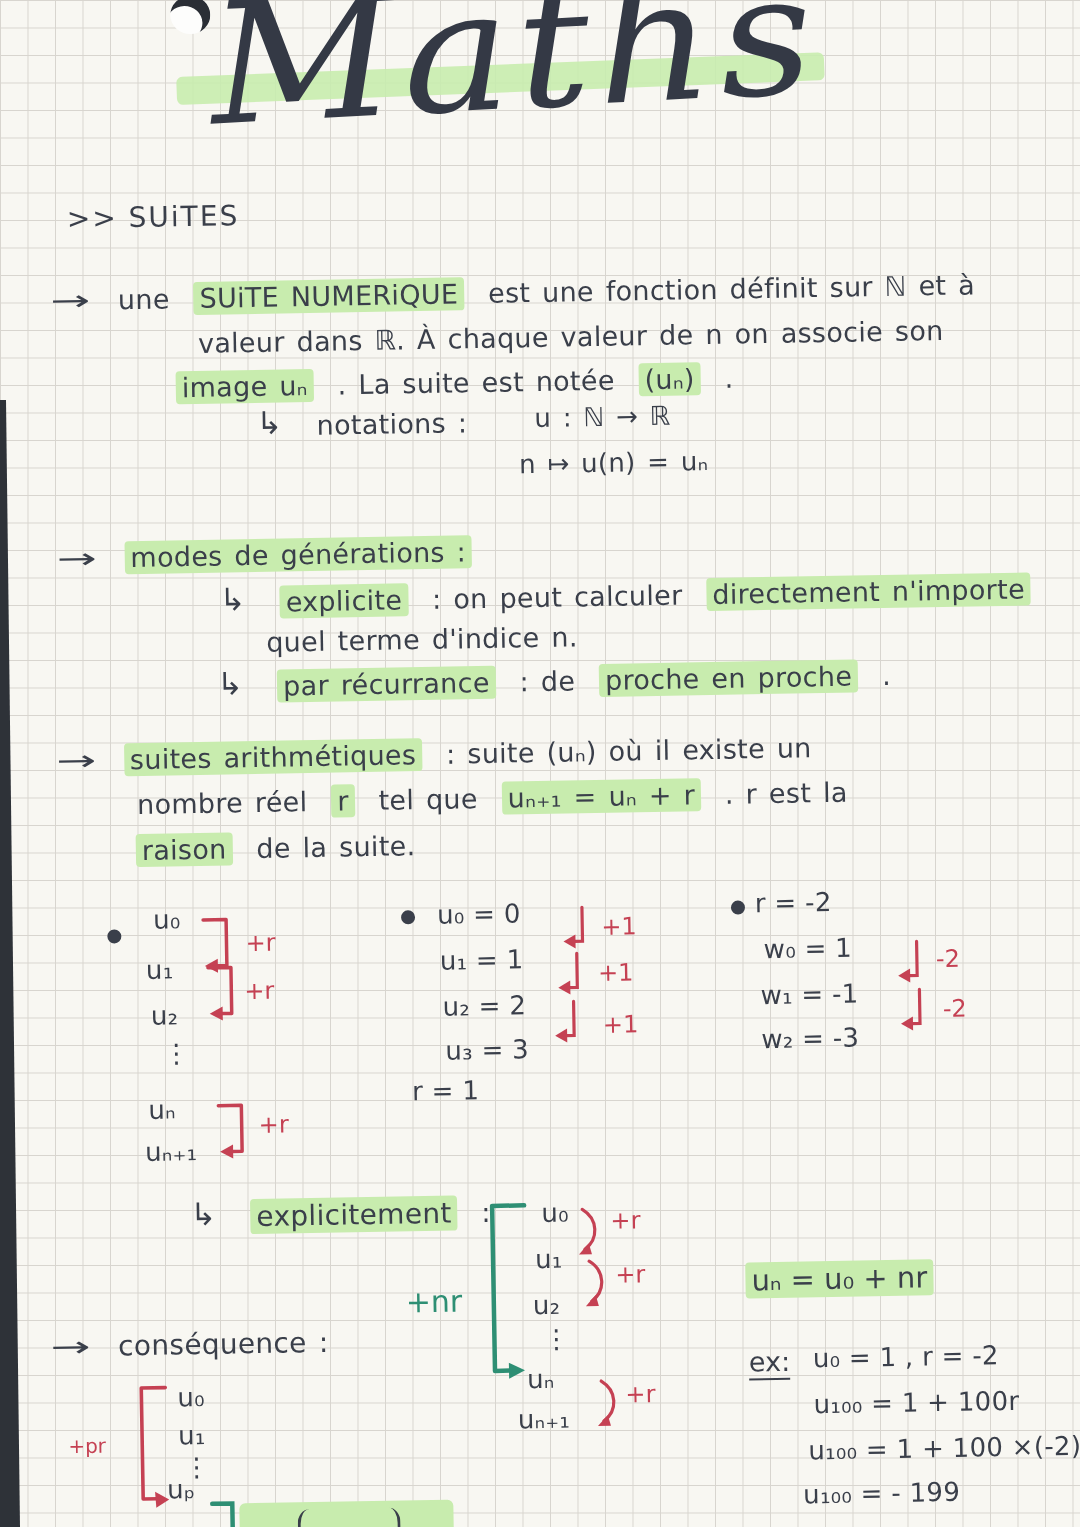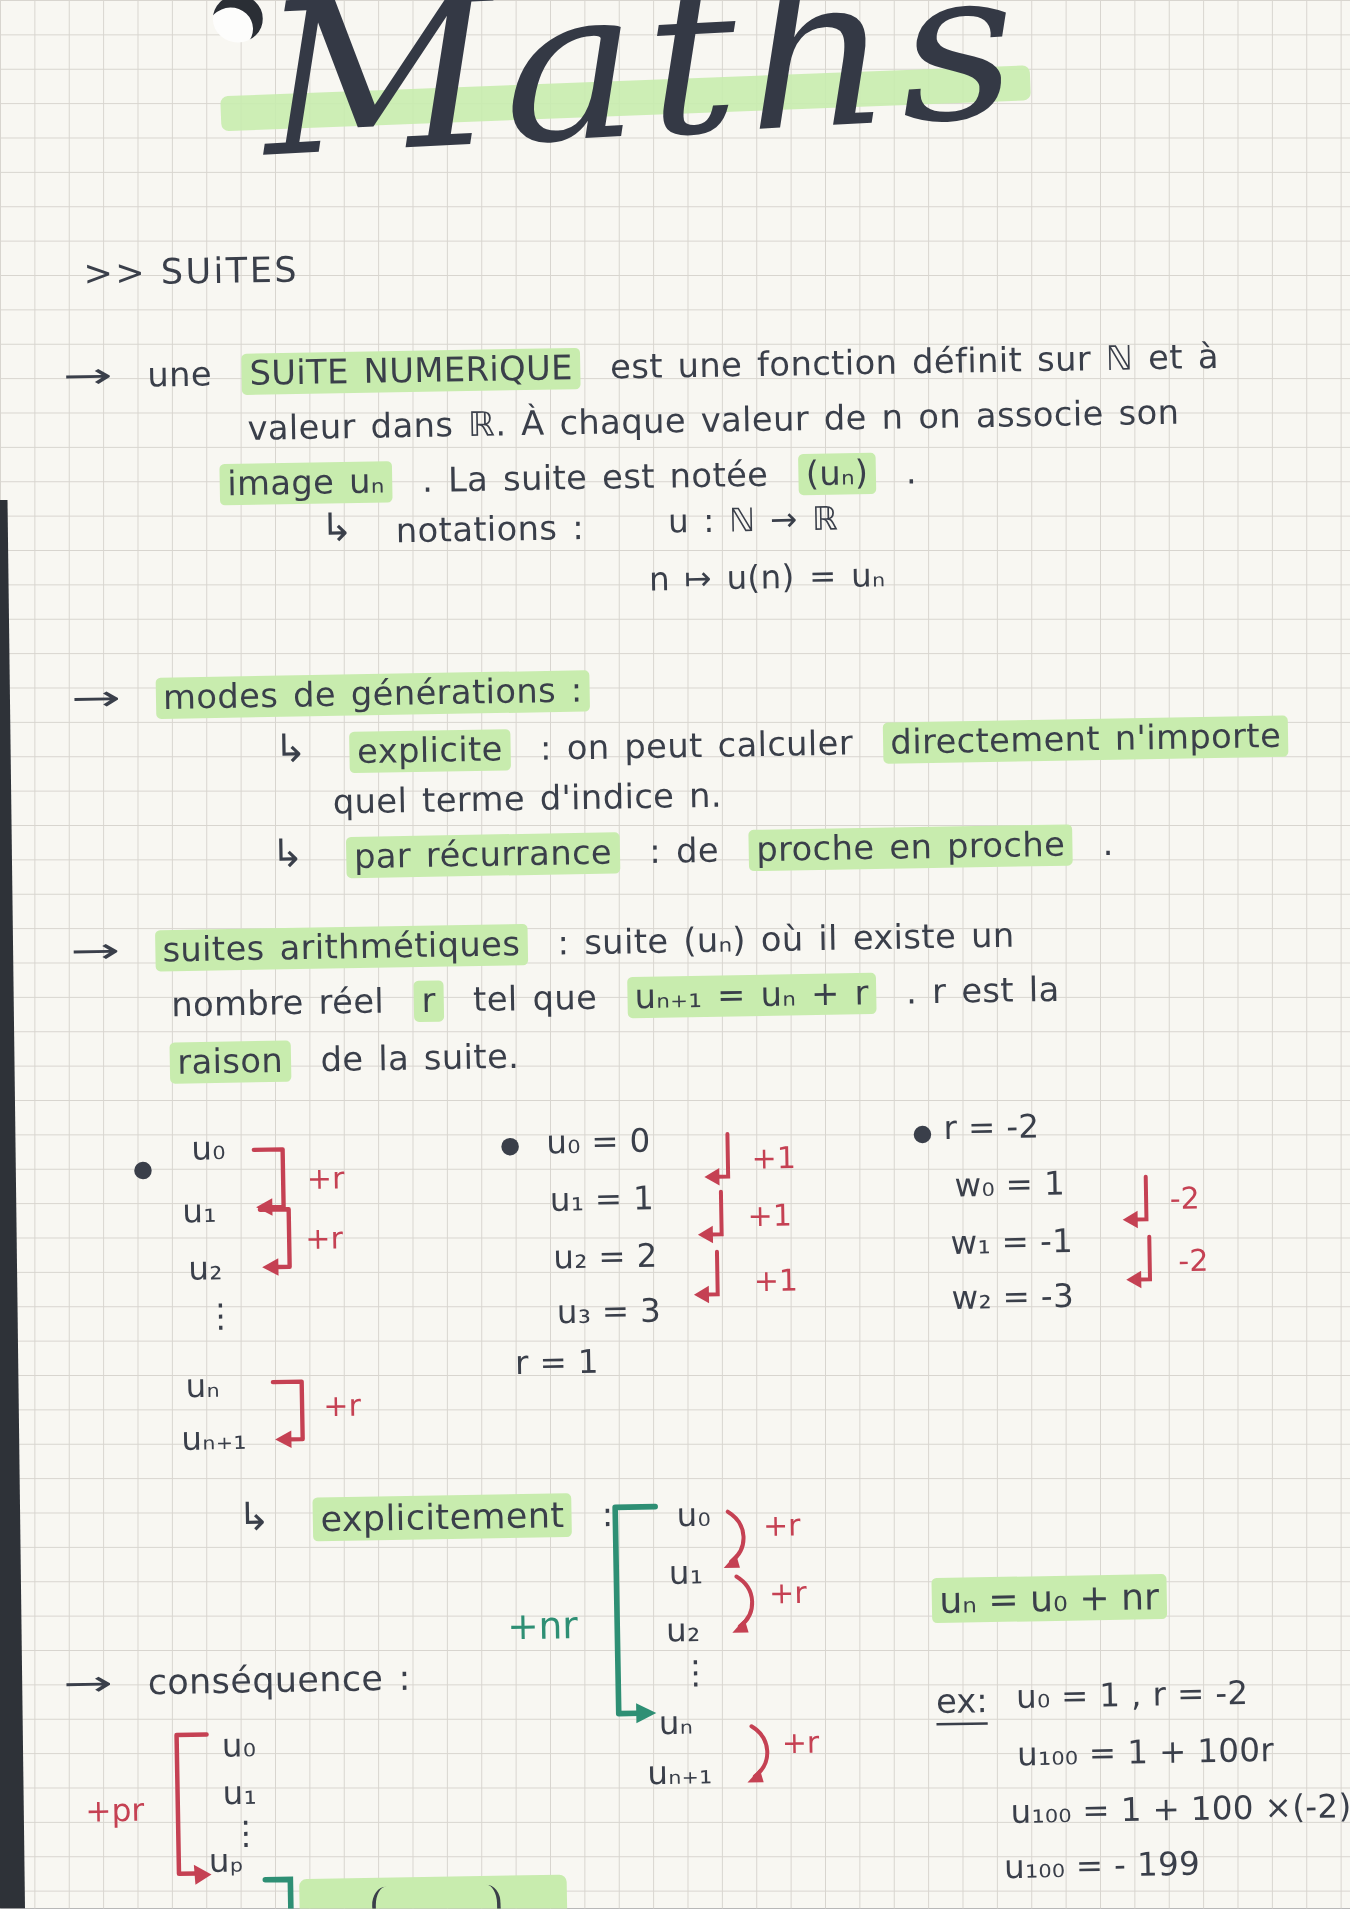--- a/index.html
+++ b/index.html
@@ -45,21 +45,21 @@
     transform:rotate(-2deg) scaleX(1.08);transform-origin:left center;
     color:#343945;
   }
   .heading{position:absolute;left:76px;top:194px;font-size:28px;letter-spacing:2px;}
   .arrow{display:inline-block;transform:scaleX(1.7);transform-origin:left center;margin-right:20px;font-size:28px;}
   .branch{display:inline-block;font-size:31px;margin-right:10px;position:relative;top:-2px;}
   .math{font-size:26px;letter-spacing:.3px;}
   .dot{position:absolute;width:14px;height:14px;border-radius:50%;background:var(--ink,#3a3f4a);}
   .step{position:absolute;color:var(--red,#c54153);font-size:24px;white-space:nowrap;}
   .factor-green{position:absolute;color:var(--green,#2e8f74);font-size:30px;white-space:nowrap;}
-  .factor-red{position:absolute;color:var(--red,#c54153);font-size:25px;white-space:nowrap;}
+  .factor-red{position:absolute;color:var(--red,#c54153);font-size:20px;white-space:nowrap;}
   .red-ic{color:var(--red,#c54153);position:absolute;}
   .green-ic{color:var(--green,#2e8f74);position:absolute;}
   .underlined{border-bottom:2.5px solid var(--ink,#3a3f4a);padding-bottom:1px;}
   .blob{
     position:absolute;left:226px;top:1498px;width:214px;height:29px;overflow:hidden;
     background:var(--highlight,#c8ecae);border-radius:6px 6px 0 0;
   }
   .blob-arc{position:absolute;top:7px;width:20px;height:38px;border-left:3.5px solid #3a3f4a;border-radius:50%/40%;}
   .blob-arc.flip{border-left:none;border-right:3.5px solid #3a3f4a;}
 </style>

